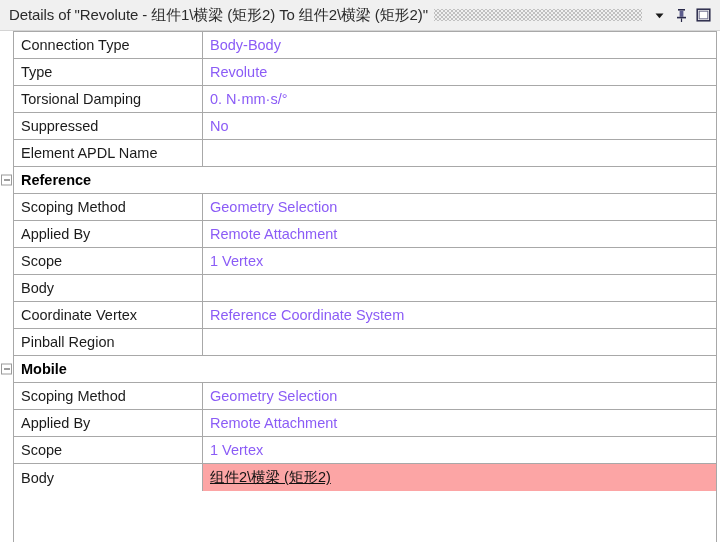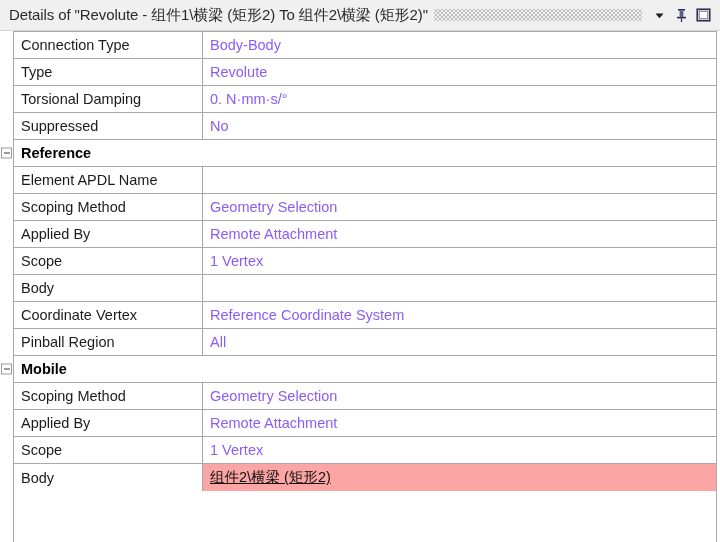--- a/index.html
+++ b/index.html
@@ -208,29 +208,29 @@
           <div class="cell-value">Revolute</div>
         </div>
         <div class="row">
           <div class="cell-label">Torsional Damping</div>
           <div class="cell-value">0. N·mm·s/°</div>
         </div>
         <div class="row">
           <div class="cell-label">Suppressed</div>
           <div class="cell-value">No</div>
         </div>
+        <div class="row">
+          <div class="cell-label">Element APDL Name</div>
+          <div class="cell-value"></div>
+        </div>
         <div class="row section">
           <div class="collapse-box"></div>
           <div class="cell-label">Reference</div>
         </div>
         <div class="row">
-          <div class="cell-label">Element APDL Name</div>
-          <div class="cell-value"></div>
-        </div>
-        <div class="row">
           <div class="cell-label">Scoping Method</div>
           <div class="cell-value">Geometry Selection</div>
         </div>
         <div class="row">
           <div class="cell-label">Applied By</div>
           <div class="cell-value">Remote Attachment</div>
         </div>
         <div class="row">
           <div class="cell-label">Scope</div>
           <div class="cell-value">1 Vertex</div>
@@ -238,21 +238,20 @@
         <div class="row">
           <div class="cell-label">Body</div>
           <div class="cell-value hl-red">组件1\横梁 (矩形2)</div>
         </div>
         <div class="row">
           <div class="cell-label">Coordinate Vertex</div>
           <div class="cell-value">Reference Coordinate System</div>
         </div>
         <div class="row">
           <div class="cell-label">Pinball Region</div>
-          <div class="cell-value">All</div>
         </div>
         <div class="row section">
           <div class="collapse-box"></div>
           <div class="cell-label">Mobile</div>
         </div>
         <div class="row">
           <div class="cell-label">Scoping Method</div>
           <div class="cell-value">Geometry Selection</div>
         </div>
         <div class="row">

